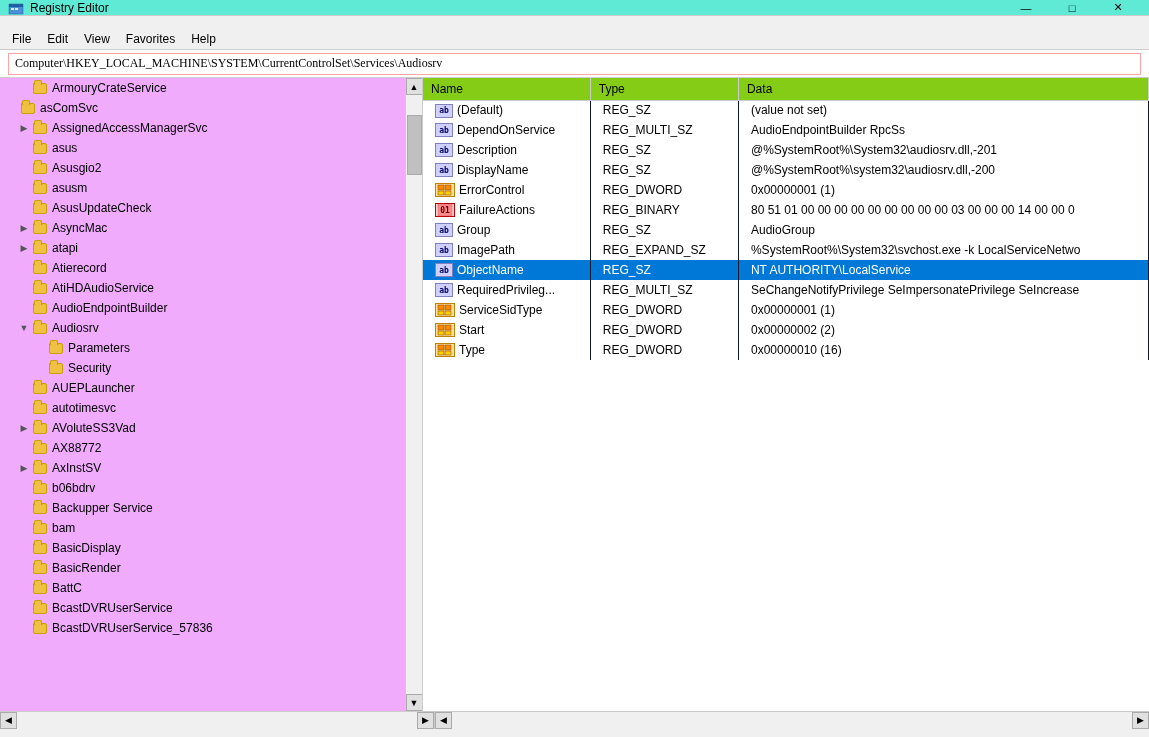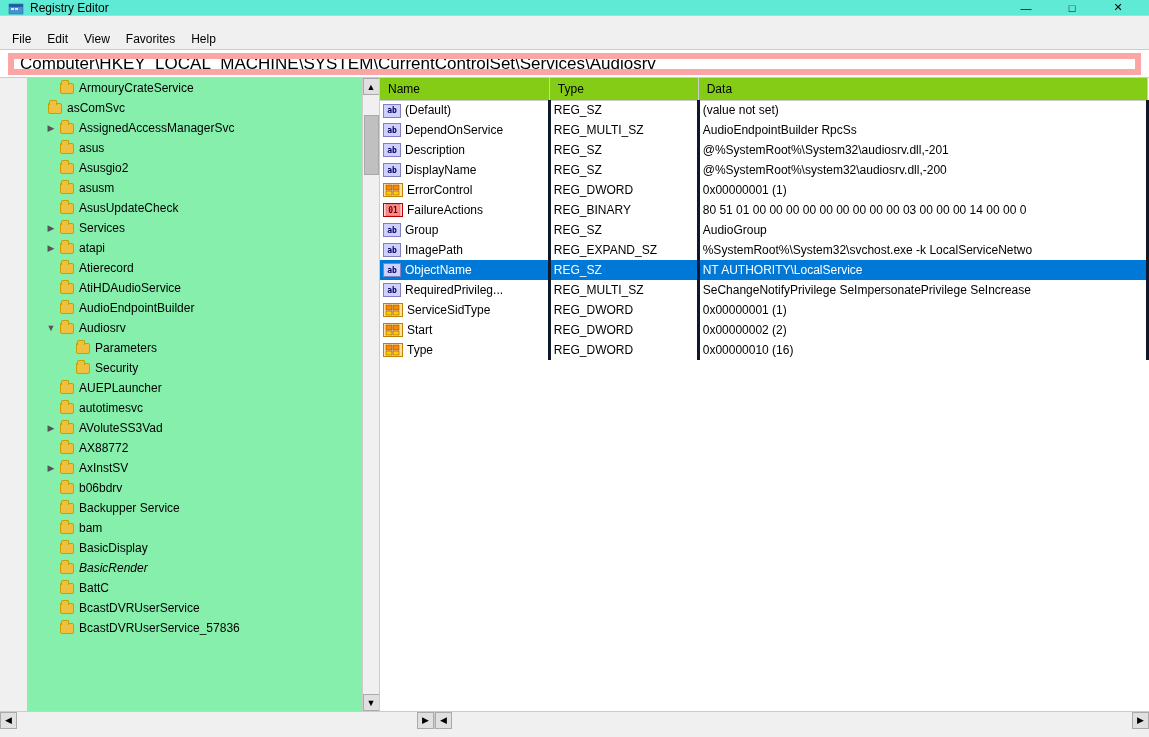--- a/index.html
+++ b/index.html
@@ -75,42 +75,42 @@
       height: 28px;
       background: #fff;
       border-bottom: 1px solid #ccc;
       display: flex;
       align-items: center;
       padding: 0 8px;
       font-size: 12px;
     }
     .address-input {
       flex: 1;
-      border: 6px solid #fca5a5;
+      border: 1px solid #fca5a5;
       height: 22px;
       padding: 0 6px;
-      font-size: 17px;
+      font-size: 12px;
       outline: none;
+      font-family: Liberation Serif, serif;
     }
 
     
     .main-container {
       display: flex;
       height: calc(737px - 32px - 22px - 28px - 22px);
     }
 
     
     .tree-pane {
-      width: 353px;
-      background: #86efac;
+      width: 423px;
+      background: #f0abfc;
       border-right: 1px solid #ccc;
       overflow: hidden;
       display: flex;
       flex-direction: column;
-      margin-left: 27px;
     }
     .tree-content {
       flex: 1;
       overflow-y: auto;
       overflow-x: hidden;
     }
     .tree-item {
       display: flex;
       align-items: center;
       height: 20px;
@@ -192,23 +192,23 @@
       font-size: 12px;
       border-right: 1px solid #ccc;
       height: 22px;
     }
     tbody tr {
       height: 20px;
     }
     tbody tr.selected { background: #0078d7; color: #fff; }
     tbody tr.selected td { color: #fff; }
     tbody td {
-      padding: 1px 3px;
-      font-size: 12px;
-      border-right: 3px solid #0f172a;
+      padding: 1px 12px;
+      font-size: 12px;
+      border-right: 1px solid #0f172a;
       white-space: nowrap;
     }
     .reg-icon {
       display: inline-flex;
       align-items: center;
       margin-right: 4px;
       vertical-align: middle;
     }
     
     .icon-ab {
@@ -428,21 +428,21 @@
             <span class="tree-folder-icon">
               <span class="folder-closed"></span>
             </span>
             <span class="tree-label">AsusUpdateCheck</span>
           </div>
           <div class="tree-item" style="padding-left: 16px;">
             <span class="tree-expander">▶</span>
             <span class="tree-folder-icon">
               <span class="folder-closed"></span>
             </span>
-            <span class="tree-label">Services</span>
+            <span class="tree-label">AsyncMac</span>
           </div>
           <div class="tree-item" style="padding-left: 16px;">
             <span class="tree-expander">▶</span>
             <span class="tree-folder-icon">
               <span class="folder-closed"></span>
             </span>
             <span class="tree-label">atapi</span>
           </div>
           <div class="tree-item" style="padding-left: 16px;">
             <span class="tree-expander"></span>
@@ -542,21 +542,21 @@
             </span>
             <span class="tree-label">bam</span>
           </div>
           <div class="tree-item" style="padding-left: 16px;">
             <span class="tree-expander"></span>
             <span class="tree-folder-icon">
               <span class="folder-closed"></span>
             </span>
             <span class="tree-label">BasicDisplay</span>
           </div>
-          <div class="tree-item" style="padding-left: 16px; font-style: italic;">
+          <div class="tree-item" style="padding-left: 16px;">
             <span class="tree-expander"></span>
             <span class="tree-folder-icon">
               <span class="folder-closed"></span>
             </span>
             <span class="tree-label">BasicRender</span>
           </div>
           <div class="tree-item" style="padding-left: 16px;">
             <span class="tree-expander"></span>
             <span class="tree-folder-icon">
               <span class="folder-closed"></span>

